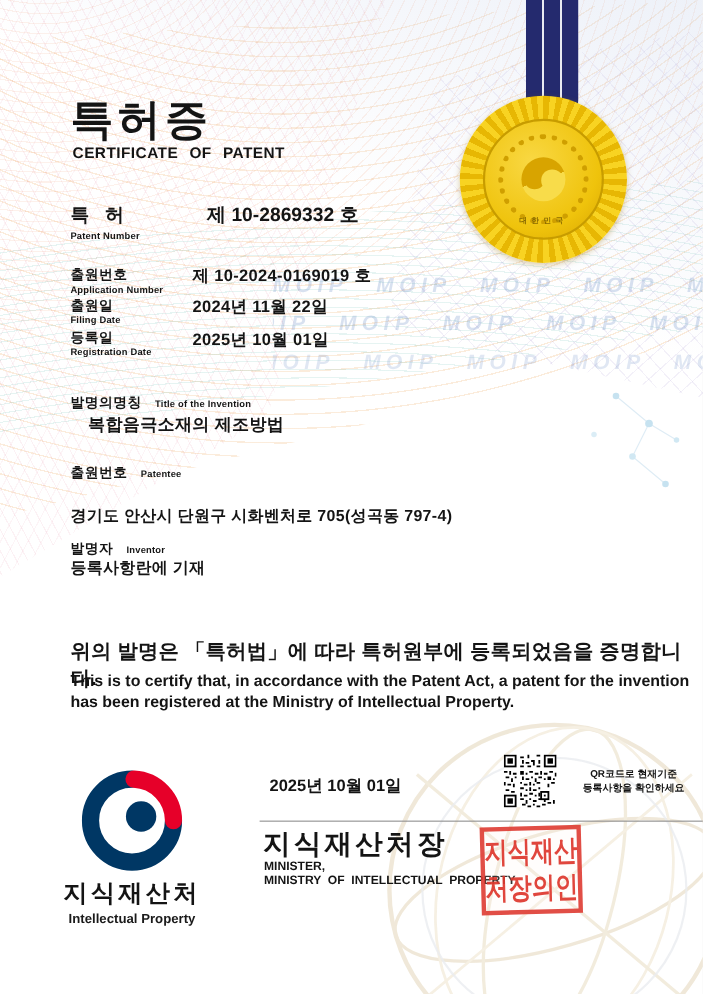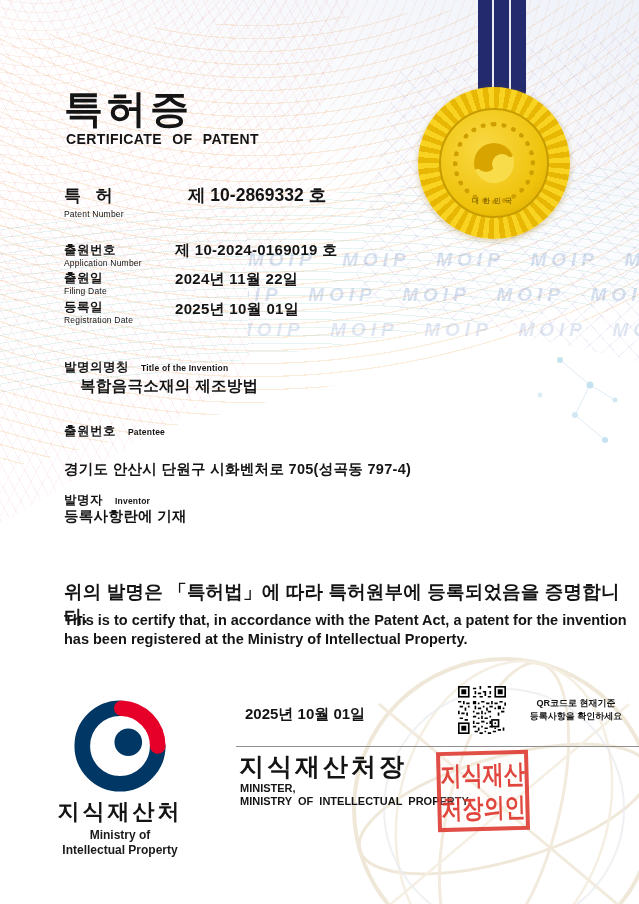--- a/index.html
+++ b/index.html
@@ -108,21 +108,21 @@
     text-align: center; font-size: 7px; font-weight: bold;
     letter-spacing: 4px; color: #8a6b00;
   }
 
   
   .abs { position: absolute; }
   .title-ko  { left: 64px; top: 82px;  font-size: 39px; font-weight: bold; letter-spacing: 4px; }
   .title-en  { left: 66px; top: 131px; font-size: 14px; font-weight: bold; word-spacing: 6px; letter-spacing: .4px; }
 
   .lbl    { font-size: 12.5px; font-weight: bold; letter-spacing: .5px; }
-  .lbl-en { font-size: 8.5px;  font-weight: 400; letter-spacing: .2px; }
+  .lbl-en { font-size: 8.5px;  font-weight: 700; letter-spacing: .2px; }
   .val    { font-size: 15px;   font-weight: bold; letter-spacing: .3px; }
 
   .patent-lbl    { left: 64px;  top: 184px; font-size: 17px; font-weight: bold; letter-spacing: 5px; }
   .patent-lbl-en { left: 64px;  top: 209px; }
   .patent-val    { left: 175px; top: 183px; font-size: 17.5px; font-weight: bold; margin-left: 13px; }
 
   .f1-lbl { left: 64px;  top: 242px; }  .f1-en { left: 64px; top: 258px; }  .f1-val { left: 175px; top: 241px; }
   .f2-lbl { left: 64px;  top: 270px; }  .f2-en { left: 64px; top: 286px; }  .f2-val { left: 175px; top: 270px; }
   .f3-lbl { left: 64px;  top: 299px; }  .f3-en { left: 64px; top: 315px; }  .f3-val { left: 175px; top: 300px; }
 
@@ -296,17 +296,16 @@
     <div class="seal-row">처장의인</div>
   </div>
 
   <svg class="abs emblem-svg" width="92" height="92" viewBox="0 0 100 100" fill="none">
     <path d="M50 9 a41 41 0 1 0 41 41" stroke="#003764" stroke-width="17" stroke-linecap="round"></path>
     <path d="M52 9 a41 41 0 0 1 39 41" stroke="#e60029" stroke-width="17" stroke-linecap="round"></path>
     <circle cx="59" cy="46" r="15" fill="#003764"></circle>
   </svg>
   <div class="abs agency-ko">지식재산처</div>
   <div class="abs agency-en">
-    <div>Ministry of</div>
     <div>Intellectual Property</div>
   </div>
 
 </div>
 
 </body></html>

